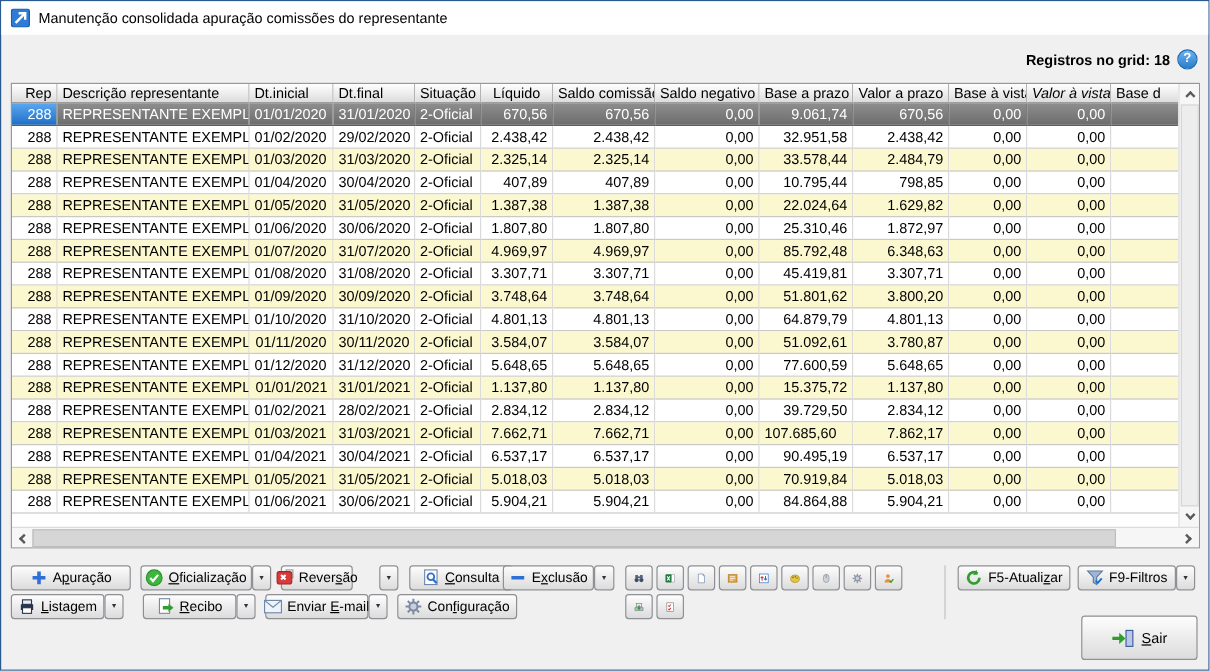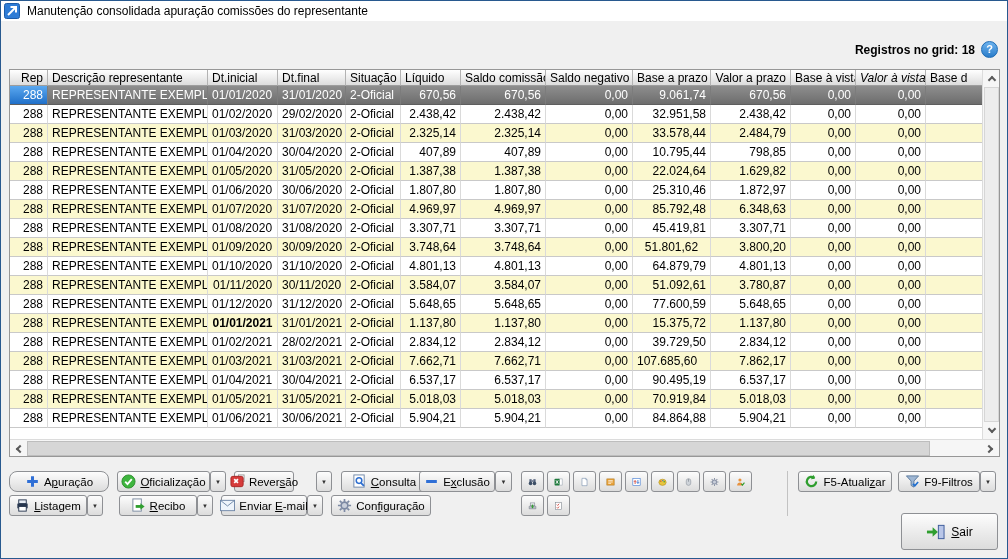--- a/index.html
+++ b/index.html
@@ -1,18 +1,18 @@
 <!DOCTYPE html>
 <html><head>
 <meta charset="utf-8">
 <style>
   html,body{margin:0;padding:0;background:#d7d7d7;font-family:"Liberation Sans",sans-serif;}
   *{box-sizing:border-box;}
   .window{position:relative;width:1008px;height:559px;background:#f0f0f0;border:1px solid #28598f;overflow:hidden;}
-  .titlebar{position:absolute;left:0;top:0;width:100%;height:20px;background:#ffffff;display:flex;align-items:center;padding-left:3px;}
+  .titlebar{position:absolute;left:0;top:0;width:100%;height:28px;background:#ffffff;display:flex;align-items:center;padding-left:8px;}
   .titlebar .appico{width:16px;height:16px;margin-right:7px;display:inline-flex;}
   .titletext{font-size:12px;color:#000;}
   .records{position:absolute;top:42px;right:32px;font-size:12px;font-weight:bold;color:#000;}
   .helpico{position:absolute;top:40px;right:9px;width:17px;height:17px;border-radius:50%;
     background:linear-gradient(#6db3ef,#2a7cc9);border:1px solid #1d6bb5;color:#fff;
     font-size:11px;font-weight:bold;text-align:center;line-height:15px;cursor:pointer;}
   
   .grid{position:absolute;left:8px;top:68px;width:991px;height:388px;border:1px solid #979797;background:#fff;}
   .tablewrap{position:absolute;left:0;top:0;right:17px;bottom:17px;overflow:hidden;background:#fff;}
   table{border-collapse:separate;border-spacing:0;table-layout:fixed;width:974px;font-size:12px;color:#000;}
@@ -90,21 +90,21 @@
             <col style="width: 70px;">
             <col style="width: 58px;">
           </colgroup>
           <thead>
             <tr>
               <th style="text-align: right;">Rep</th>
               <th style="text-align: left;">Descrição representante</th>
               <th style="text-align: left;">Dt.inicial</th>
               <th style="text-align: left;">Dt.final</th>
               <th style="text-align: left;">Situação</th>
-              <th style="text-align: left;">Líquido</th>
+              <th style="text-align: center;">Líquido</th>
               <th style="text-align: right;">Saldo comissão</th>
               <th style="text-align: right;">Saldo negativo</th>
               <th style="text-align: right;">Base a prazo</th>
               <th style="text-align: right;">Valor a prazo</th>
               <th style="text-align: right;">Base à vista</th>
               <th style="text-align: right; font-style: italic;">Valor à vista</th>
               <th style="text-align: left;">Base d</th>
             </tr>
           </thead>
           <tbody>
@@ -230,21 +230,21 @@
             </tr>
             <tr class="alt">
               <td style="text-align: right;">288</td>
               <td style="text-align: left;">REPRESENTANTE EXEMPLO 01</td>
               <td style="text-align: left;">01/09/2020</td>
               <td style="text-align: left;">30/09/2020</td>
               <td style="text-align: left;">2-Oficial</td>
               <td style="text-align: right;">3.748,64</td>
               <td style="text-align: right;">3.748,64</td>
               <td style="text-align: right;">0,00</td>
-              <td style="text-align: center;">51.801,62</td>
+              <td style="text-align: right;">51.801,62</td>
               <td style="text-align: right;">3.800,20</td>
               <td style="text-align: right;">0,00</td>
               <td style="text-align: right;">0,00</td>
               <td style="text-align: left;"></td>
             </tr>
             <tr>
               <td style="text-align: right;">288</td>
               <td style="text-align: left;">REPRESENTANTE EXEMPLO 01</td>
               <td style="text-align: left;">01/10/2020</td>
               <td style="text-align: left;">31/10/2020</td>
@@ -284,21 +284,21 @@
               <td style="text-align: right;">0,00</td>
               <td style="text-align: right;">77.600,59</td>
               <td style="text-align: right;">5.648,65</td>
               <td style="text-align: right;">0,00</td>
               <td style="text-align: right;">0,00</td>
               <td style="text-align: left;"></td>
             </tr>
             <tr class="alt">
               <td style="text-align: right;">288</td>
               <td style="text-align: left;">REPRESENTANTE EXEMPLO 01</td>
-              <td style="text-align: center; font-weight: bold;">01/01/2021</td>
+              <td style="text-align: right;">01/01/2021</td>
               <td style="text-align: right;">31/01/2021</td>
               <td style="text-align: left;">2-Oficial</td>
               <td style="text-align: right;">1.137,80</td>
               <td style="text-align: right;">1.137,80</td>
               <td style="text-align: right;">0,00</td>
               <td style="text-align: right;">15.375,72</td>
               <td style="text-align: right;">1.137,80</td>
               <td style="text-align: right;">0,00</td>
               <td style="text-align: right;">0,00</td>
               <td style="text-align: left;"></td>
@@ -398,21 +398,21 @@
         </div>
       <div class="hthumb"></div>
       <div class="sbtn" style="right:0;top:0;">
           <span class="chev ch-right"></span>
         </div>
     </div>
   </div>
 
   <div class="btnbar">
 
-    <button class="btn" style="left:8px;top:0;width:100px;border-radius:8px;">
+    <button class="btn" style="left:8px;top:0;width:100px;">
       <span class="ic">
           <svg viewBox="0 0 16 16">
             <path d="M8 2.3v11.4M2.3 8h11.4" stroke="#2f6fd6" stroke-width="3.2"></path>
           </svg>
         </span>
       <span>A<u>p</u>uração</span>
     </button>
     <button class="btn" style="left:116px;top:0;width:93px;">
       <span class="ic">
           <svg viewBox="0 0 16 16">

